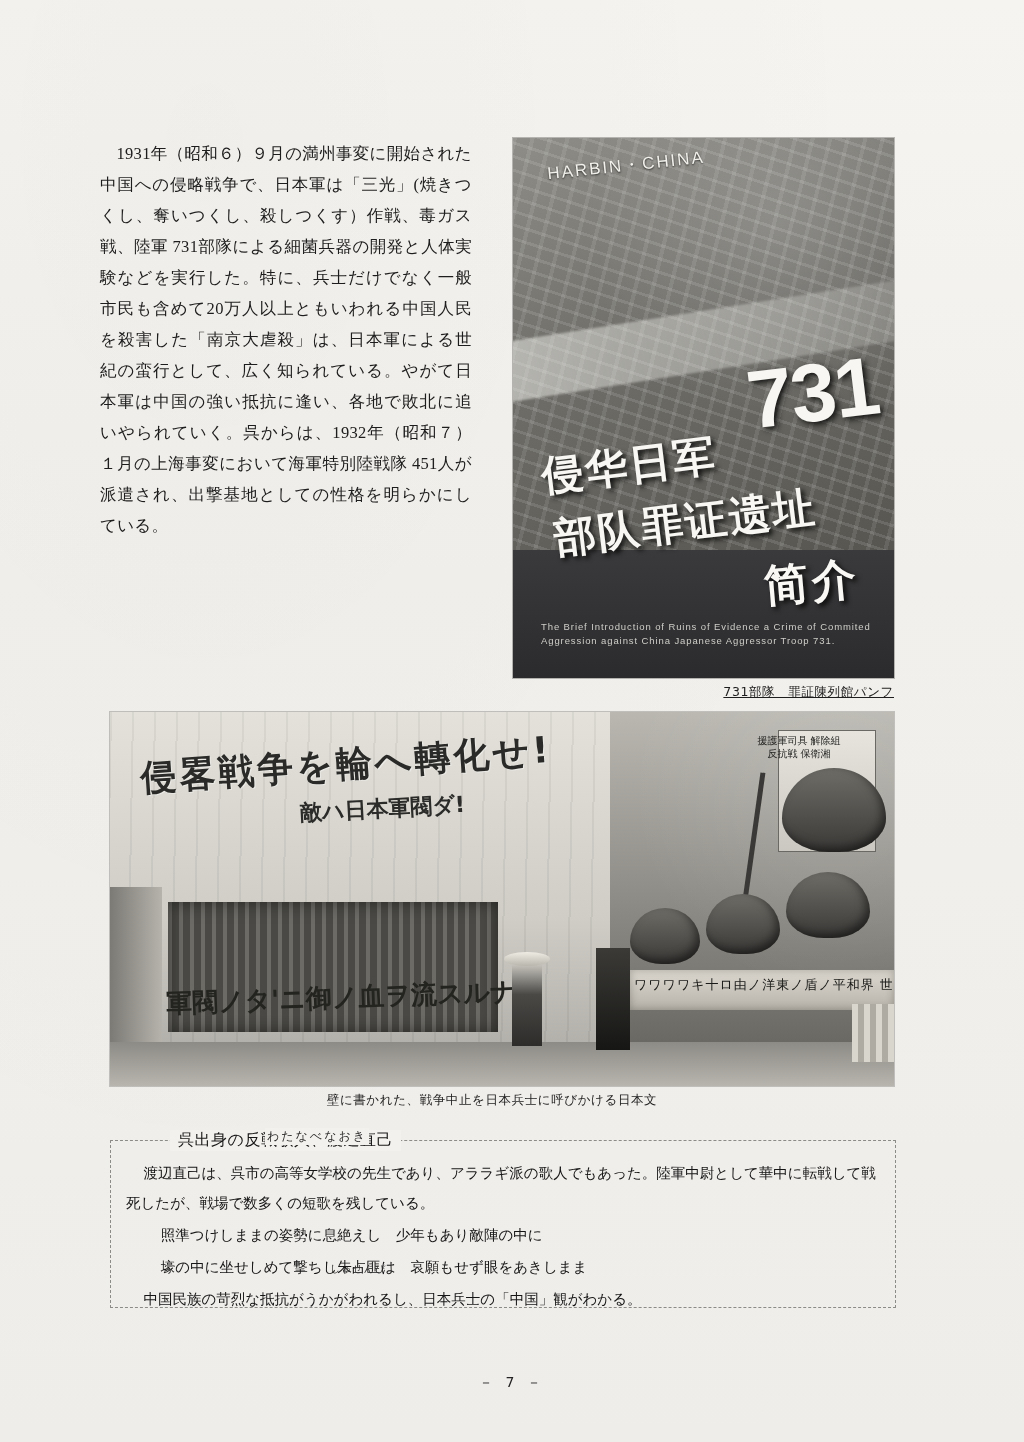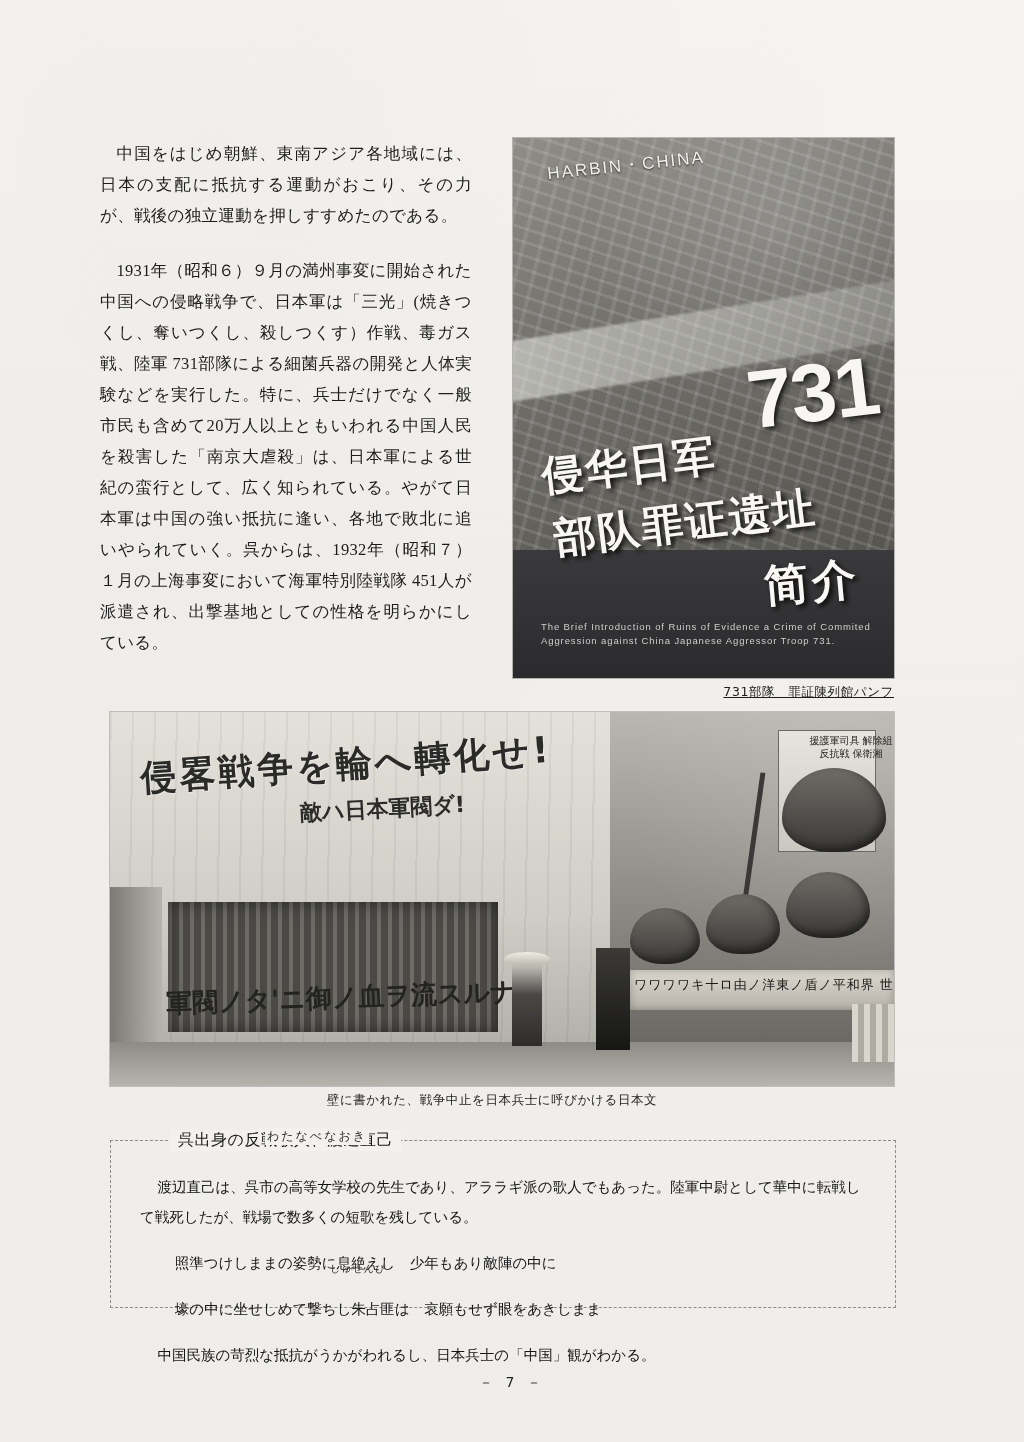--- a/index.html
+++ b/index.html
@@ -172,21 +172,21 @@
     background:
       radial-gradient(circle at 80% 20%, rgba(255,255,255,0.12), rgba(0,0,0,0) 55%),
       linear-gradient(180deg,#b9b7b0 0%,#8e8c86 50%,#5f5e59 100%);
   }
   .fig2 .poster {
     position:absolute; left:668px; top:18px; width:96px; height:120px;
     background:linear-gradient(180deg,#e6e4dd,#cac8c1);
     border:1px solid #6a6963;
   }
   .fig2 .poster-txt {
-    position:absolute; left:696px; top:22px; width:90px;
+    position:absolute; left:644px; top:22px; width:90px;
     font-family:"DejaVu Sans", sans-serif;
     font-size:10px; line-height:13px; color:#1e1e1c;
     text-align:center;
   }
   .fig2 .banner {
     position:absolute; left:520px; top:258px; width:264px; height:40px;
     background:linear-gradient(180deg,#ddd9d0,#b6b2a9);
     box-shadow:inset 0 0 8px rgba(0,0,0,0.25);
   }
   .fig2 .banner-txt {
@@ -253,21 +253,21 @@
     font-size:12px; letter-spacing:2px; color:#2a2a2a;
     background:#f3f1ed; padding:0 2px;
   }
   .boxed-body {
     position:absolute; left:124px; top:1156px; width:756px;
     font-family:"DejaVu Sans", sans-serif;
     font-size:14.5px;
     line-height:30px;
     color:#151515;
   }
-  .boxed-body p { margin:16px; }
+  .boxed-body p { margin:2px; }
   .boxed-body p.indent { text-indent:1.2em; }
   .boxed-body p.indent2 { text-indent:2.4em; }
   .ruby2 {
     position:absolute; left:330px; top:1262px;
     font-family:"DejaVu Sans", sans-serif;
     font-size:10px; letter-spacing:1px; color:#2a2a2a;
   }
 
   .pagenum {
     position:absolute; left:0; top:1374px; width:1024px;
@@ -275,21 +275,20 @@
     font-family:"DejaVu Sans", sans-serif;
     font-size:14px; letter-spacing:4px; color:#222;
   }
 </style>
 </head>
 <body>
 
 <div class="page">
 
   <div class="col-text">
-    <p>中国をはじめ朝鮮、東南アジア各地域には、日本の支配に抵抗する運動がおこり、その力が、戦後の独立運動を押しすすめたのである。</p>
     <p>1931年（昭和６）９月の満州事変に開始された中国への侵略戦争で、日本軍は「三光」(焼きつくし、奪いつくし、殺しつくす）作戦、毒ガス戦、陸軍 731部隊による細菌兵器の開発と人体実験などを実行した。特に、兵士だけでなく一般市民も含めて20万人以上ともいわれる中国人民を殺害した「南京大虐殺」は、日本軍による世紀の蛮行として、広く知られている。やがて日本軍は中国の強い抵抗に逢い、各地で敗北に追いやられていく。呉からは、1932年（昭和７）１月の上海事変において海軍特別陸戦隊 451人が派遣され、出撃基地としての性格を明らかにしている。</p>
   </div>
 
   <div class="fig1">
     <div class="aerial"></div>
     <div class="harbin">HARBIN・CHINA</div>
     <div class="num731">731</div>
     <div class="cn-line1">侵华日军</div>
     <div class="cn-line2">部队罪证遗址</div>
     <div class="cn-line3">简介</div>

